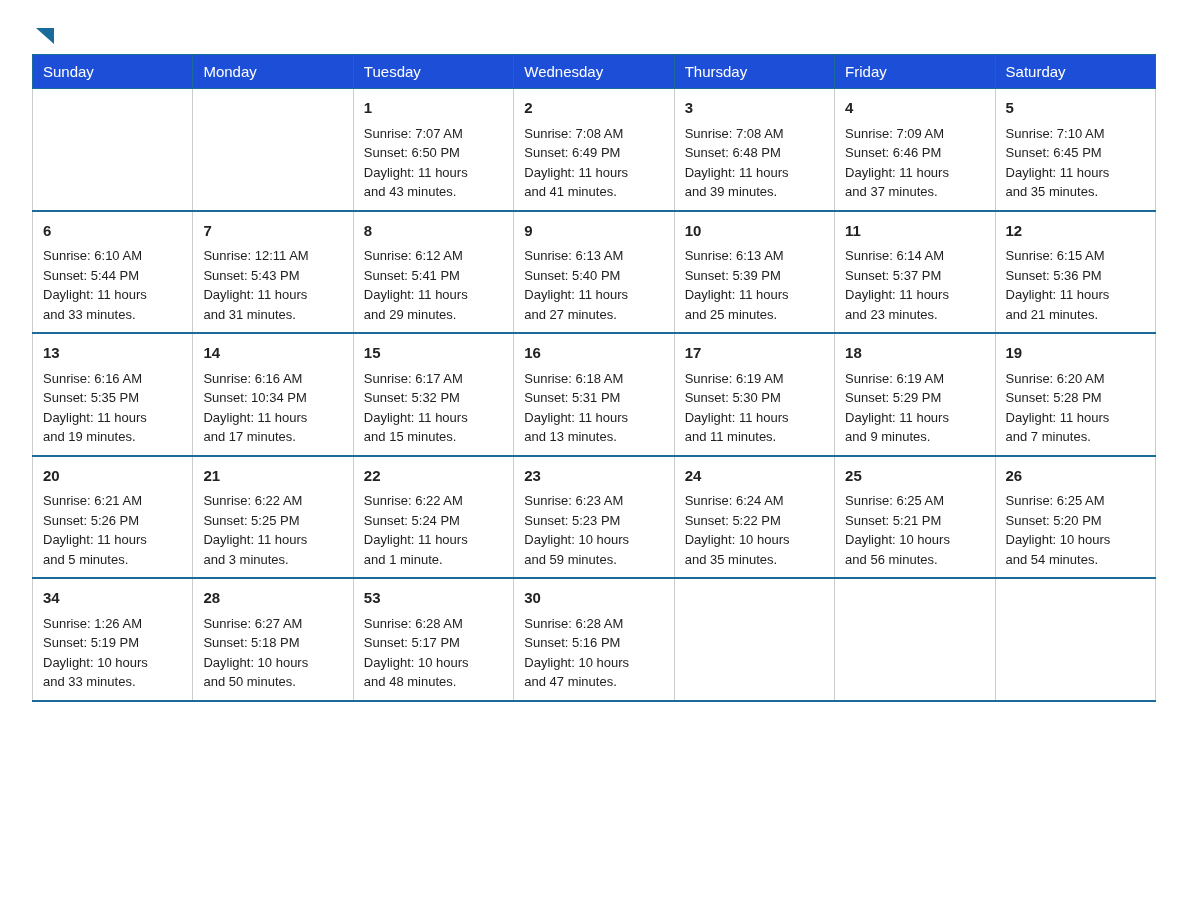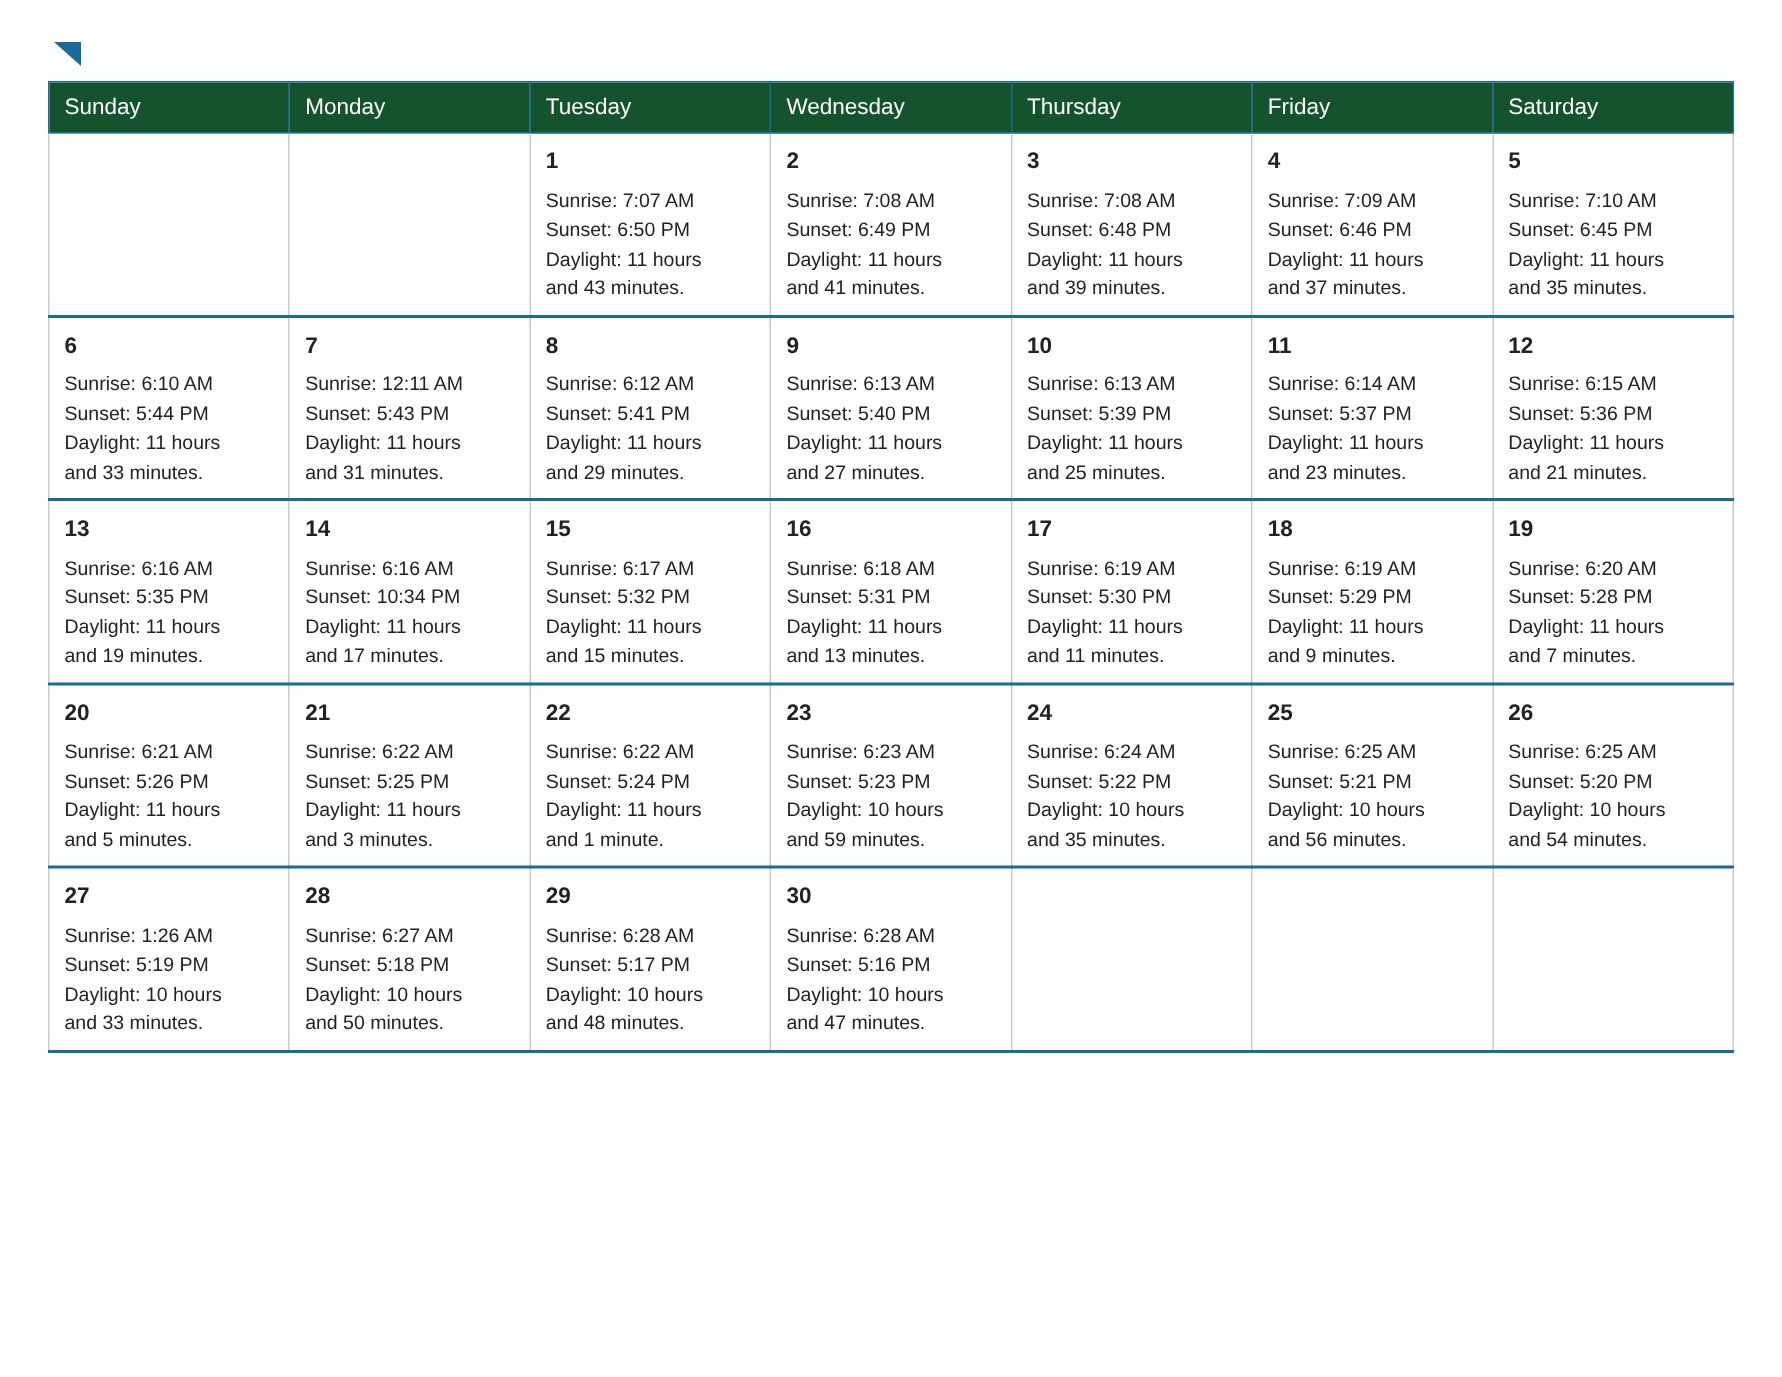--- a/index.html
+++ b/index.html
@@ -61,21 +61,21 @@
       font-size: 20px;
       color: #444;
       margin-top: 4px;
     }
     .calendar {
       width: 100%;
       border-collapse: collapse;
       margin-top: 12px;
     }
     .calendar thead tr {
-      background-color: #14532d;
+      background-color: #1d4ed8;
     }
     .calendar thead th {
       color: #fff;
       font-size: 15px;
       font-weight: normal;
       padding: 8px 10px;
       text-align: left;
       border: 1px solid #1a6a9a;
     }
     .calendar tbody tr {
@@ -325,35 +325,35 @@
         <td>
           <span class="day-num">26</span>
           <div>Sunrise: 6:25 AM</div>
           <div>Sunset: 5:20 PM</div>
           <div>Daylight: 10 hours</div>
           <div>and 54 minutes.</div>
         </td>
       </tr>
       <tr>
         <td>
-          <span class="day-num">27</span>
+          <span class="day-num">34</span>
           <div>Sunrise: 1:26 AM</div>
           <div>Sunset: 5:19 PM</div>
           <div>Daylight: 10 hours</div>
           <div>and 33 minutes.</div>
         </td>
         <td>
           <span class="day-num">28</span>
           <div>Sunrise: 6:27 AM</div>
           <div>Sunset: 5:18 PM</div>
           <div>Daylight: 10 hours</div>
           <div>and 50 minutes.</div>
         </td>
         <td>
-          <span class="day-num">29</span>
+          <span class="day-num">53</span>
           <div>Sunrise: 6:28 AM</div>
           <div>Sunset: 5:17 PM</div>
           <div>Daylight: 10 hours</div>
           <div>and 48 minutes.</div>
         </td>
         <td>
           <span class="day-num">30</span>
           <div>Sunrise: 6:28 AM</div>
           <div>Sunset: 5:16 PM</div>
           <div>Daylight: 10 hours</div>

